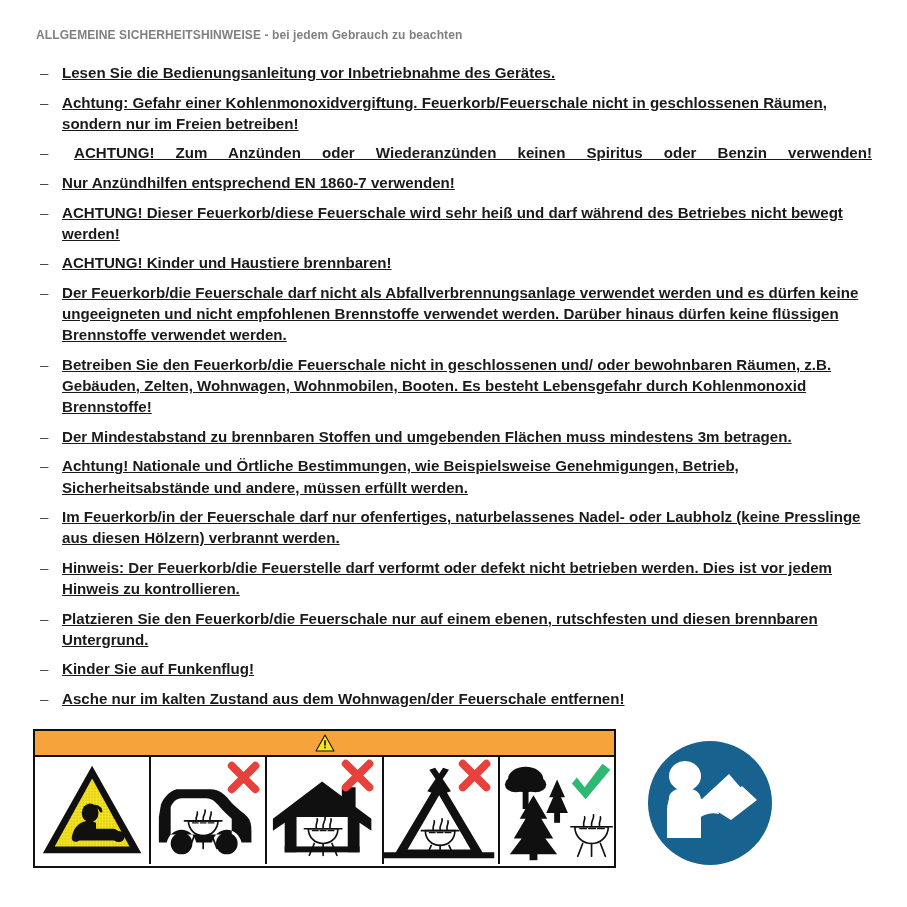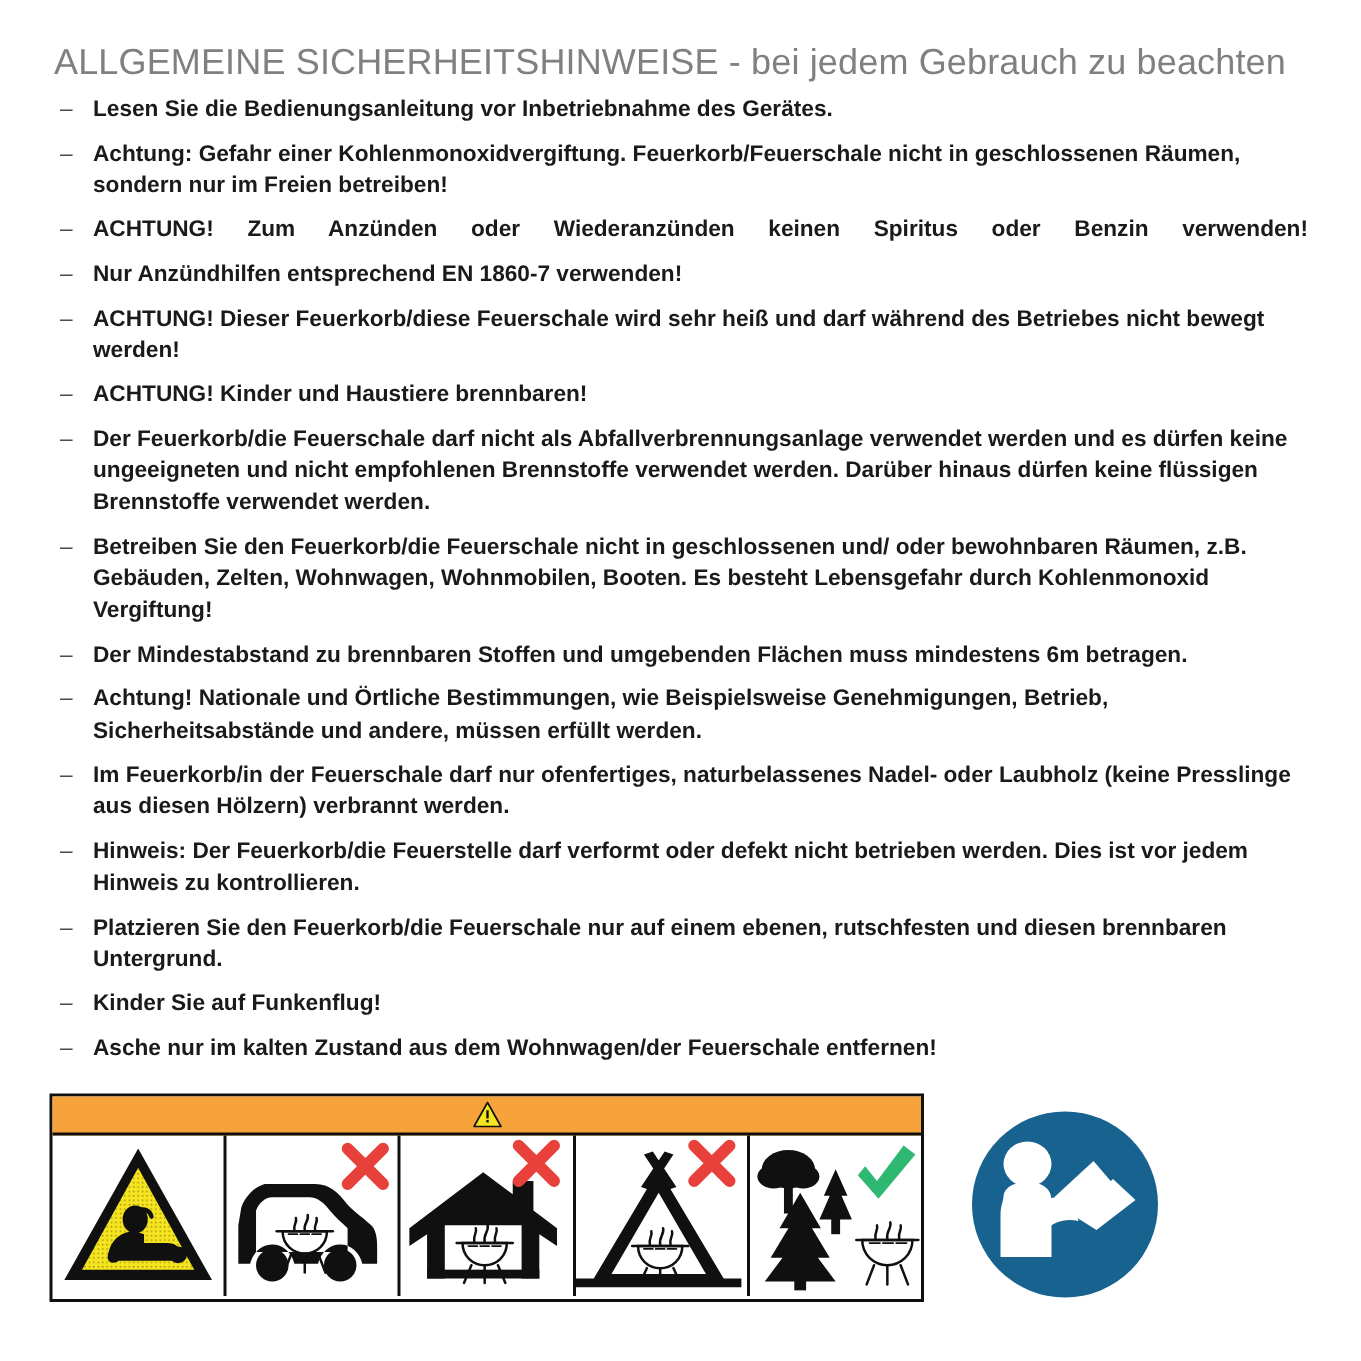--- a/index.html
+++ b/index.html
@@ -20,22 +20,22 @@
     height: 907px;
     background: #ffffff;
   }
 
   
   .doc-heading {
     position: absolute;
     left: 36px;
     top: 28px;
     width: 820px;
-    font-size: 24px;
-    font-weight: normal;
+    font-size: 12px;
+    font-weight: bold;
     color: #808080;
     letter-spacing: 0.1px;
     white-space: nowrap;
   }
 
   
   .safety-list {
     position: absolute;
     left: 36px;
     top: 62px;
@@ -55,22 +55,23 @@
     left: 4px;
     top: 0;
     color: #4a4a4a;
     font-weight: 400;
     font-size: 15.1px;
   }
   .safety-item.justify .txt {
     text-align: justify;
     text-align-last: justify;
     display: block;
-  }
-  .safety-item .txt { display: block; }
+    margin-left: 12px;
+  }
+  .safety-item .txt { display: block; text-decoration: underline; }
 
   
   .picto-panel {
     position: absolute;
     left: 33px;
     top: 729px;
     width: 583px;
     height: 139px;
     border: 2px solid #101010;
     box-sizing: border-box;
@@ -154,26 +155,26 @@
       <span class="txt">ACHTUNG! Kinder und Haustiere brennbaren!</span>
     </div>
 
     <div class="safety-item">
       <span class="dash">–</span>
       <span class="txt">Der Feuerkorb/die Feuerschale darf nicht als Abfallverbrennungsanlage verwendet werden und es dürfen keine ungeeigneten und nicht empfohlenen Brennstoffe verwendet werden. Darüber hinaus dürfen keine flüssigen Brennstoffe verwendet werden.</span>
     </div>
 
     <div class="safety-item">
       <span class="dash">–</span>
-      <span class="txt">Betreiben Sie den Feuerkorb/die Feuerschale nicht in geschlossenen und/ oder bewohnbaren Räumen, z.B. Gebäuden, Zelten, Wohnwagen, Wohnmobilen, Booten. Es besteht Lebensgefahr durch Kohlenmonoxid Vergiftung!</span>
-    </div>
-
-    <div class="safety-item">
-      <span class="dash">–</span>
-      <span class="txt">Der Mindestabstand zu brennbaren Stoffen und umgebenden Flächen muss mindestens 6m betragen.</span>
+      <span class="txt">Betreiben Sie den Feuerkorb/die Feuerschale nicht in geschlossenen und/ oder bewohnbaren Räumen, z.B. Gebäuden, Zelten, Wohnwagen, Wohnmobilen, Booten. Es besteht Lebensgefahr durch Kohlenmonoxid Brennstoffe!</span>
+    </div>
+
+    <div class="safety-item">
+      <span class="dash">–</span>
+      <span class="txt">Der Mindestabstand zu brennbaren Stoffen und umgebenden Flächen muss mindestens 3m betragen.</span>
     </div>
 
     <div class="safety-item">
       <span class="dash">–</span>
       <span class="txt">Achtung! Nationale und Örtliche Bestimmungen, wie Beispielsweise Genehmigungen, Betrieb, Sicherheitsabstände und andere, müssen erfüllt werden.</span>
     </div>
 
     <div class="safety-item">
       <span class="dash">–</span>
       <span class="txt">Im Feuerkorb/in der Feuerschale darf nur ofenfertiges, naturbelassenes Nadel- oder Laubholz (keine Presslinge aus diesen Hölzern) verbrannt werden.</span>

